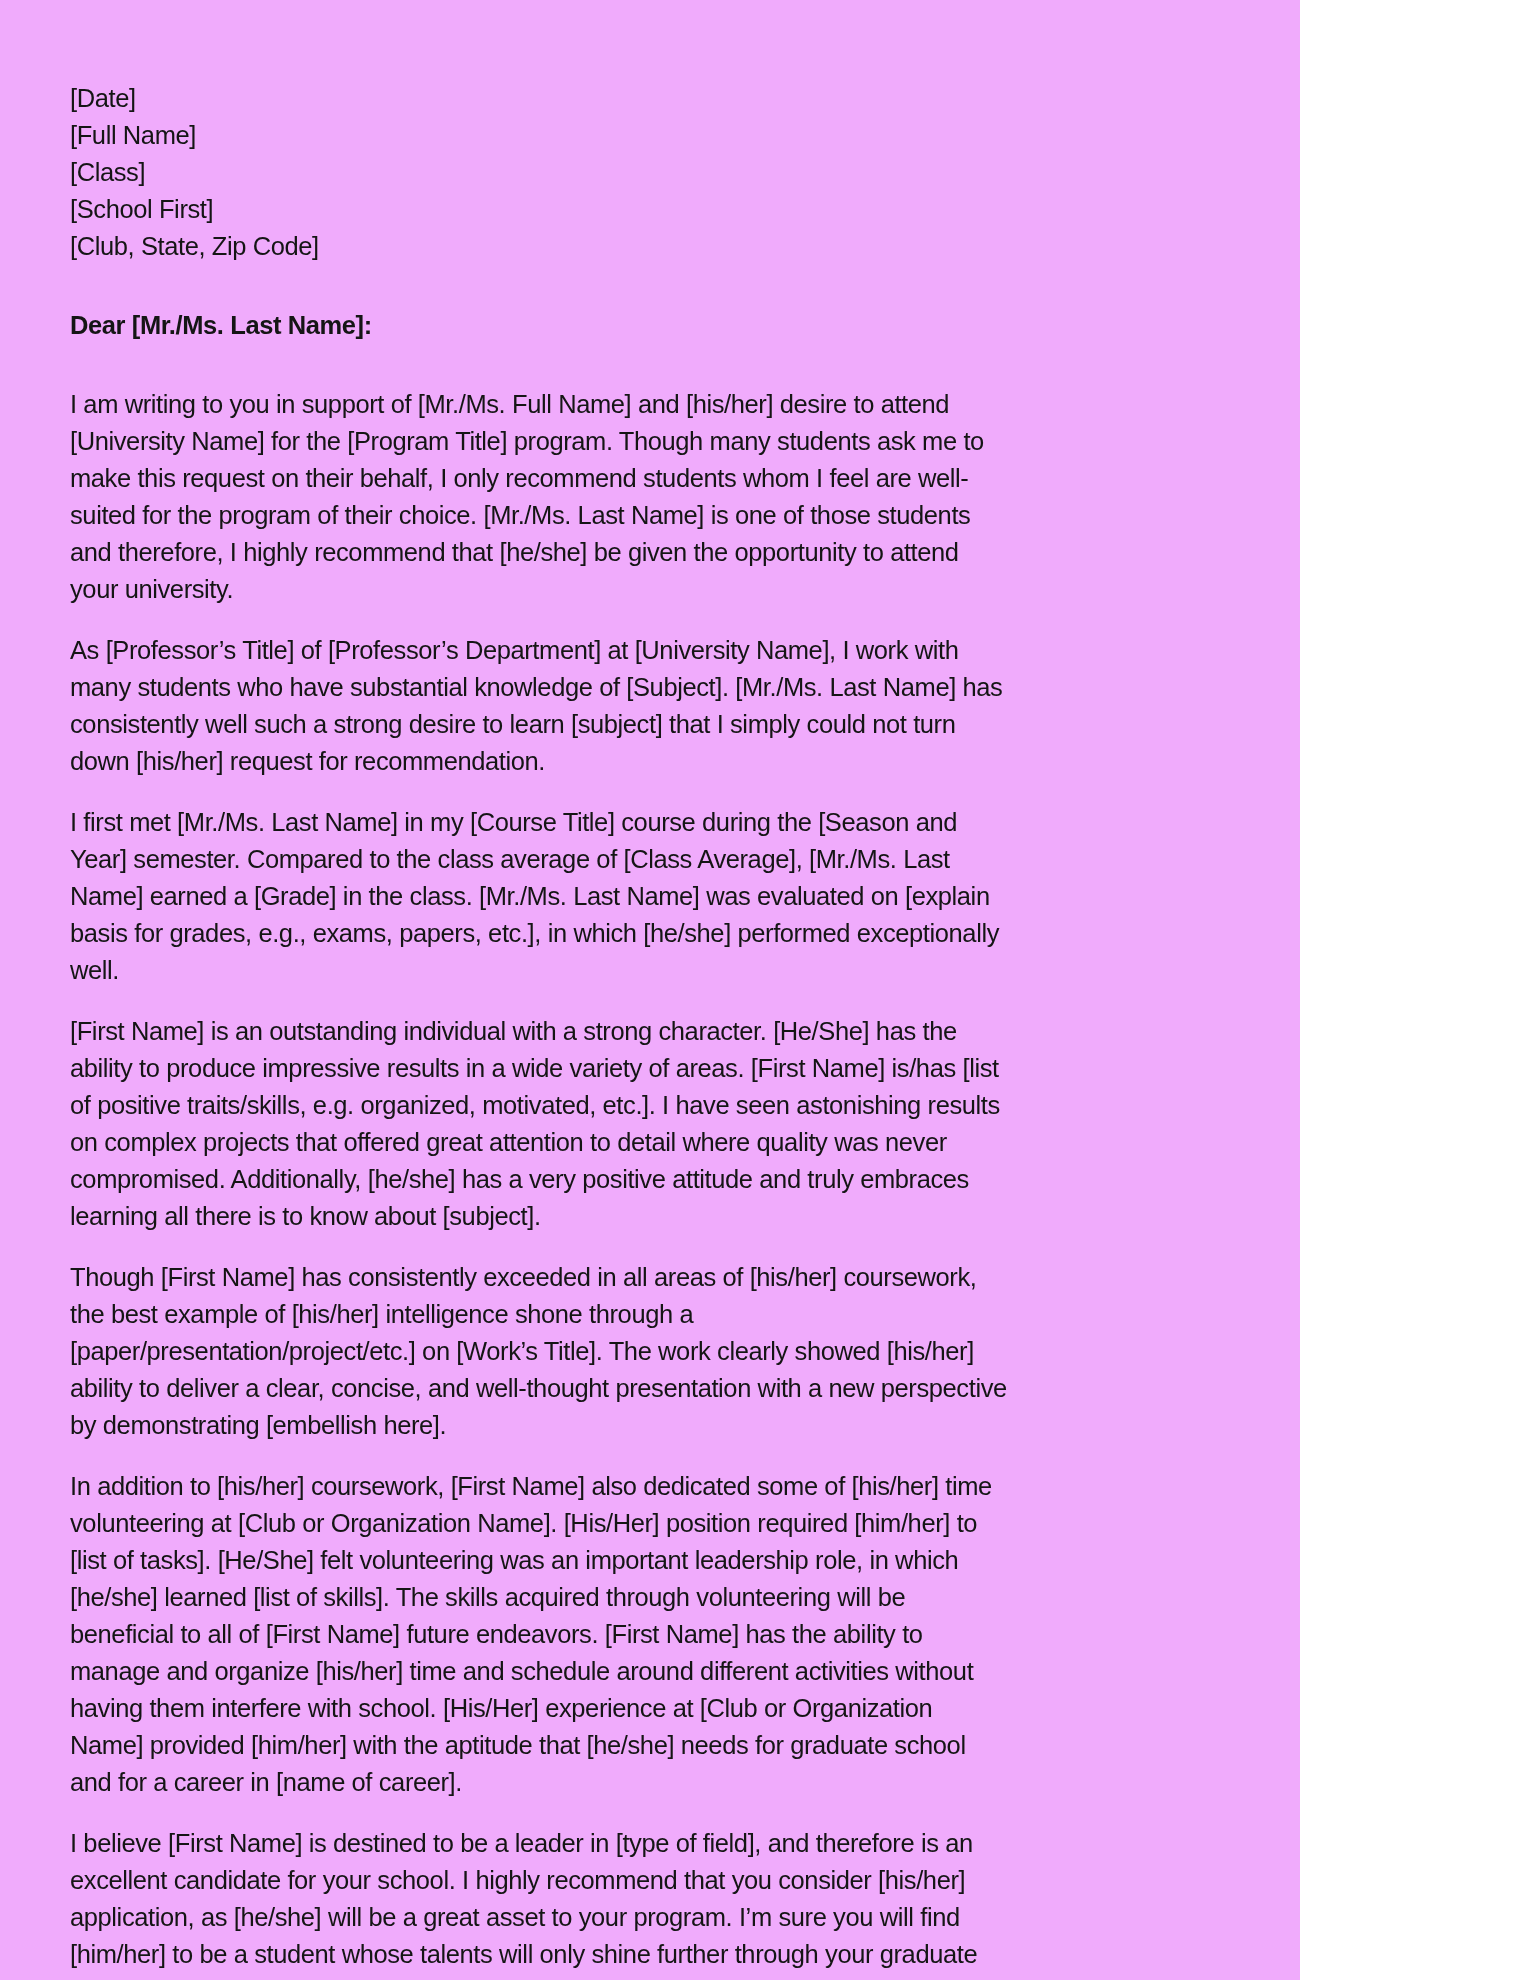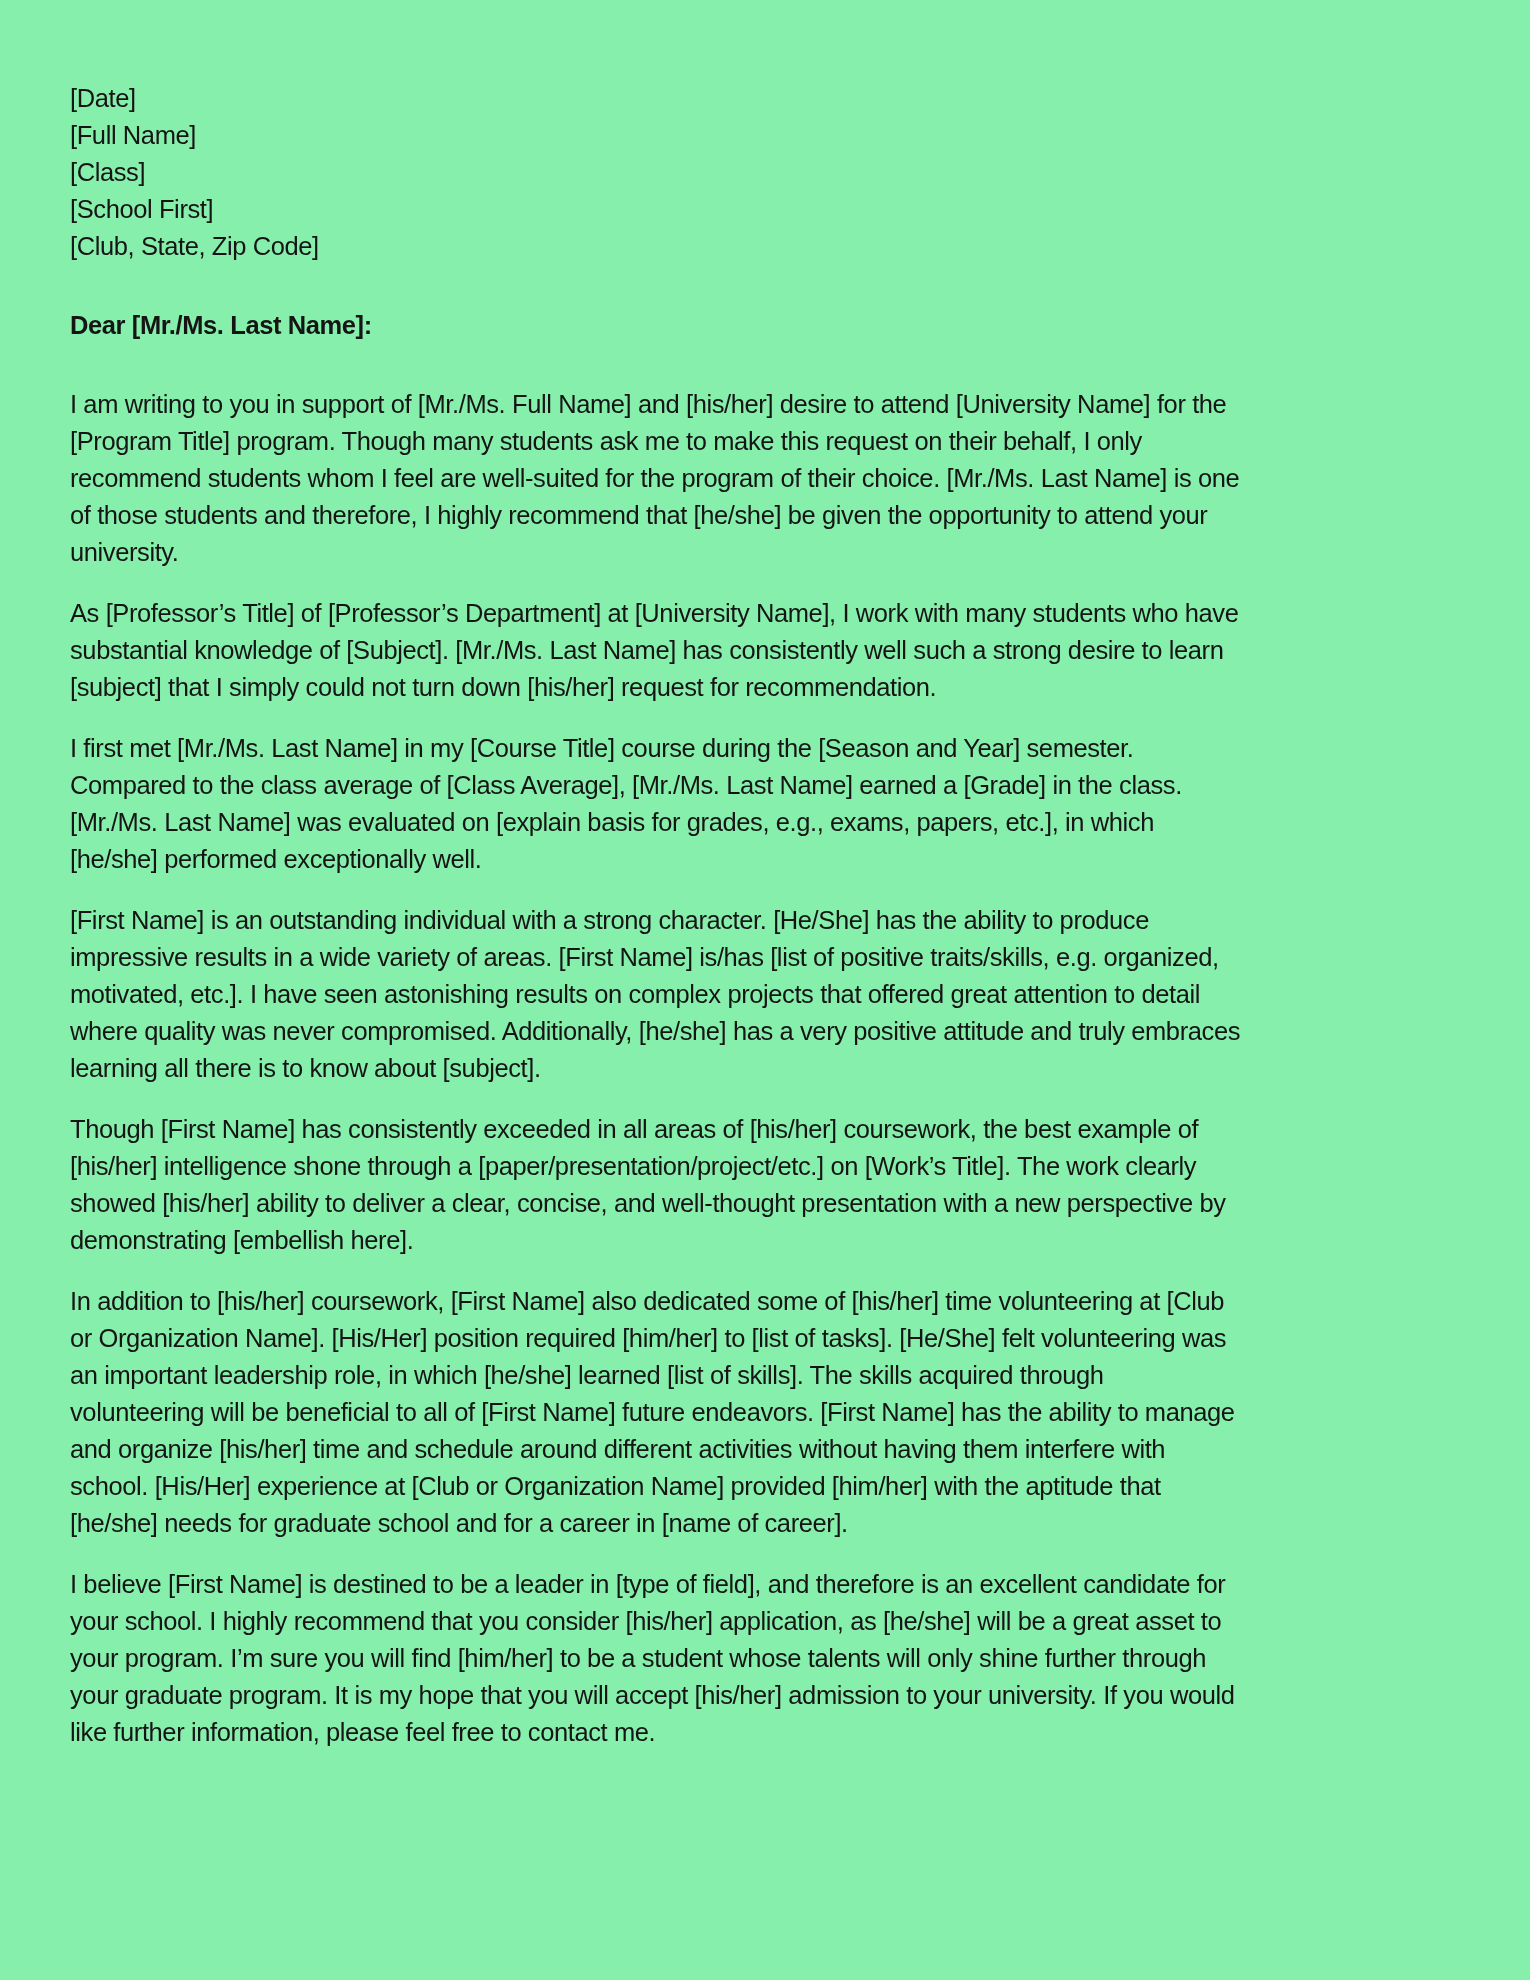--- a/index.html
+++ b/index.html
@@ -9,24 +9,24 @@
   }
   body {
     width: 1530px;
     height: 1980px;
     font-family: "Liberation Sans", sans-serif;
     color: #151515;
     -webkit-font-smoothing: antialiased;
   }
   .page {
     box-sizing: border-box;
-    width: 1530px;
+    width: 1300px;
     height: 1980px;
     padding: 80px 290px 60px 70px;
-    background: #86efac;
+    background: #f0abfc;
     overflow: hidden;
   }
   .page, .page * {
     font-size: 25.5px;
     line-height: 37px;
     letter-spacing: -0.4px;
   }
   .block {
     margin: 0 0 42px 0;
   }

